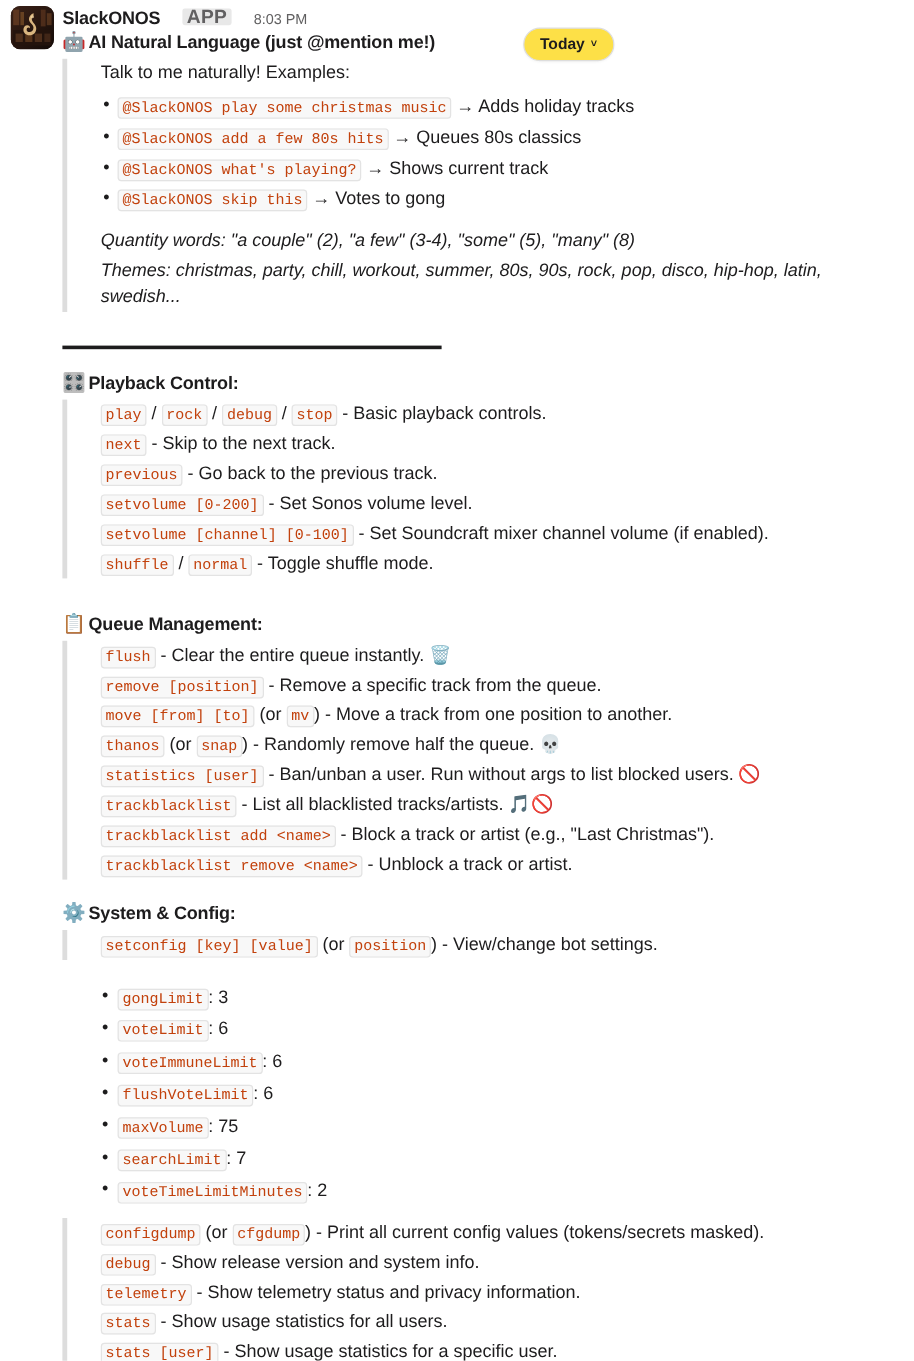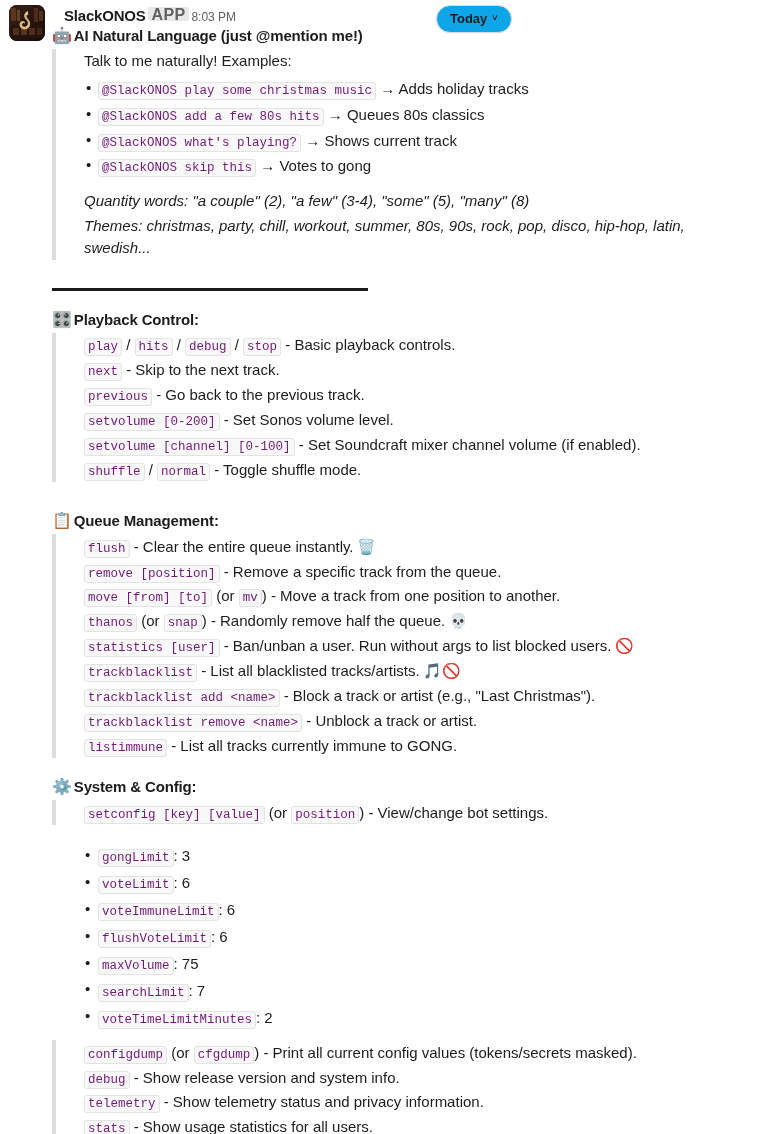--- a/index.html
+++ b/index.html
@@ -33,23 +33,22 @@
     height: 36px;
     border-radius: 8px;
     overflow: hidden;
     background: #2b1a12;
   }
   .avatar svg { display: block; width: 36px; height: 36px; }
 
   .hdr-row {
     display: flex;
     align-items: baseline;
-    gap: 2px;
+    gap: 18px;
     height: 20px;
-    margin-left: 12px;
   }
   .sender {
     font-weight: 700;
     font-size: 15px;
     color: #1d1c1d;
     letter-spacing: -0.2px;
   }
   .app-tag {
     display: inline-block;
     background: #e8e8e8;
@@ -64,30 +63,30 @@
     top: -1px;
   }
   .ts {
     font-size: 12px;
     color: #616061;
   }
 
   
   .today-pill {
     position: absolute;
-    top: 5px;
+    top: 23px;
     left: 436px;
     display: flex;
     align-items: center;
     gap: 5px;
     height: 28px;
     padding: 11px 13px;
     border: 1px solid #dddddd;
     border-radius: 14px;
-    background: #0ea5e9;
+    background: #fde047;
     font-size: 13px;
     font-weight: 700;
     color: #1d1c1d;
     box-shadow: 0 1px 2px rgba(0,0,0,.04);
     cursor: pointer;
     box-sizing: border-box;
   }
   .chev {
     font-size: 9px;
     color: #1d1c1d;
@@ -139,21 +138,21 @@
     position: absolute;
     left: -12px;
     top: 1px;
     font-size: 15px;
     color: #1d1c1d;
   }
 
   code.chip {
     font-family: "Liberation Mono", "DejaVu Sans Mono", monospace;
     font-size: 12.5px;
-    color: #701a75;
+    color: #c2410c;
     background: #f8f8f8;
     border: 1px solid #e3e3e3;
     border-radius: 3px;
     padding: 1px 3px;
     white-space: pre;
     line-height: 1.35;
   }
 
   .divider {
     border: none;
@@ -257,21 +256,21 @@
   <div class="sec-gap-lg"></div>
   <hr class="divider">
   <div class="sec-gap-md"></div>
 
   <div class="title-line">
     <span class="emoji">🎛️</span>
     <span>Playback Control:</span>
   </div>
   <div class="bq">
     <p class="line">
-      <code class="chip">play</code><span> / </span><code class="chip">hits</code><span> / </span><code class="chip">debug</code><span> / </span><code class="chip">stop</code><span> - Basic playback controls.</span>
+      <code class="chip">play</code><span> / </span><code class="chip">rock</code><span> / </span><code class="chip">debug</code><span> / </span><code class="chip">stop</code><span> - Basic playback controls.</span>
     </p>
     <p class="line">
       <code class="chip">next</code><span> - Skip to the next track.</span>
     </p>
     <p class="line">
       <code class="chip">previous</code><span> - Go back to the previous track.</span>
     </p>
     <p class="line">
       <code class="chip">setvolume [0-200]</code><span> - Set Sonos volume level.</span>
     </p>
@@ -306,23 +305,20 @@
       <code class="chip">statistics [user]</code><span> - Ban/unban a user. Run without args to list blocked users. </span><span class="emoji sm">🚫</span>
     </p>
     <p class="line">
       <code class="chip">trackblacklist</code><span> - List all blacklisted tracks/artists. </span><span class="emoji sm">🎵🚫</span>
     </p>
     <p class="line">
       <code class="chip">trackblacklist add &lt;name&gt;</code><span> - Block a track or artist (e.g., "Last Christmas").</span>
     </p>
     <p class="line">
       <code class="chip">trackblacklist remove &lt;name&gt;</code><span> - Unblock a track or artist.</span>
-    </p>
-    <p class="line">
-      <code class="chip">listimmune</code><span> - List all tracks currently immune to GONG.</span>
     </p>
   </div>
 
   <div class="sec-gap-md"></div>
 
   <div class="title-line">
     <span class="emoji">⚙️</span>
     <span>System &amp; Config:</span>
   </div>
   <div class="bq">

